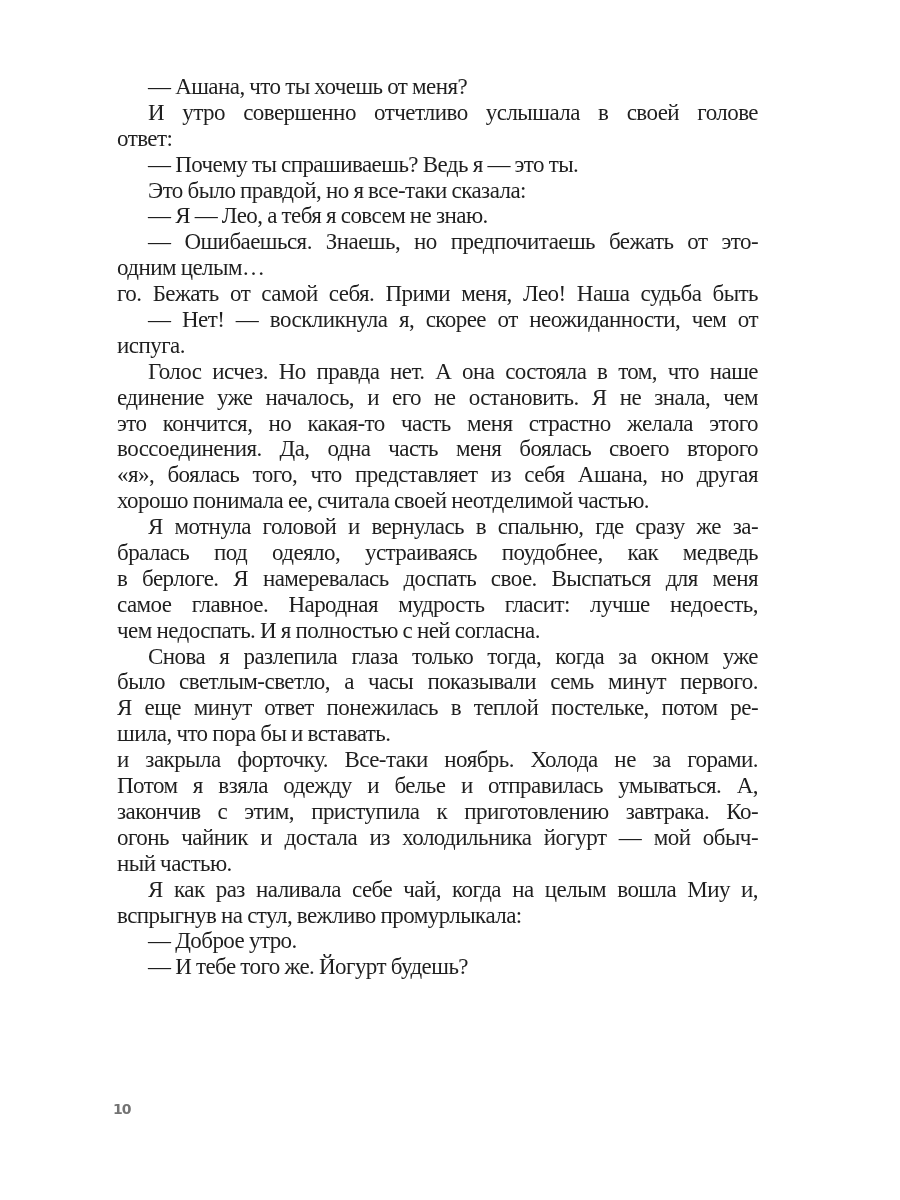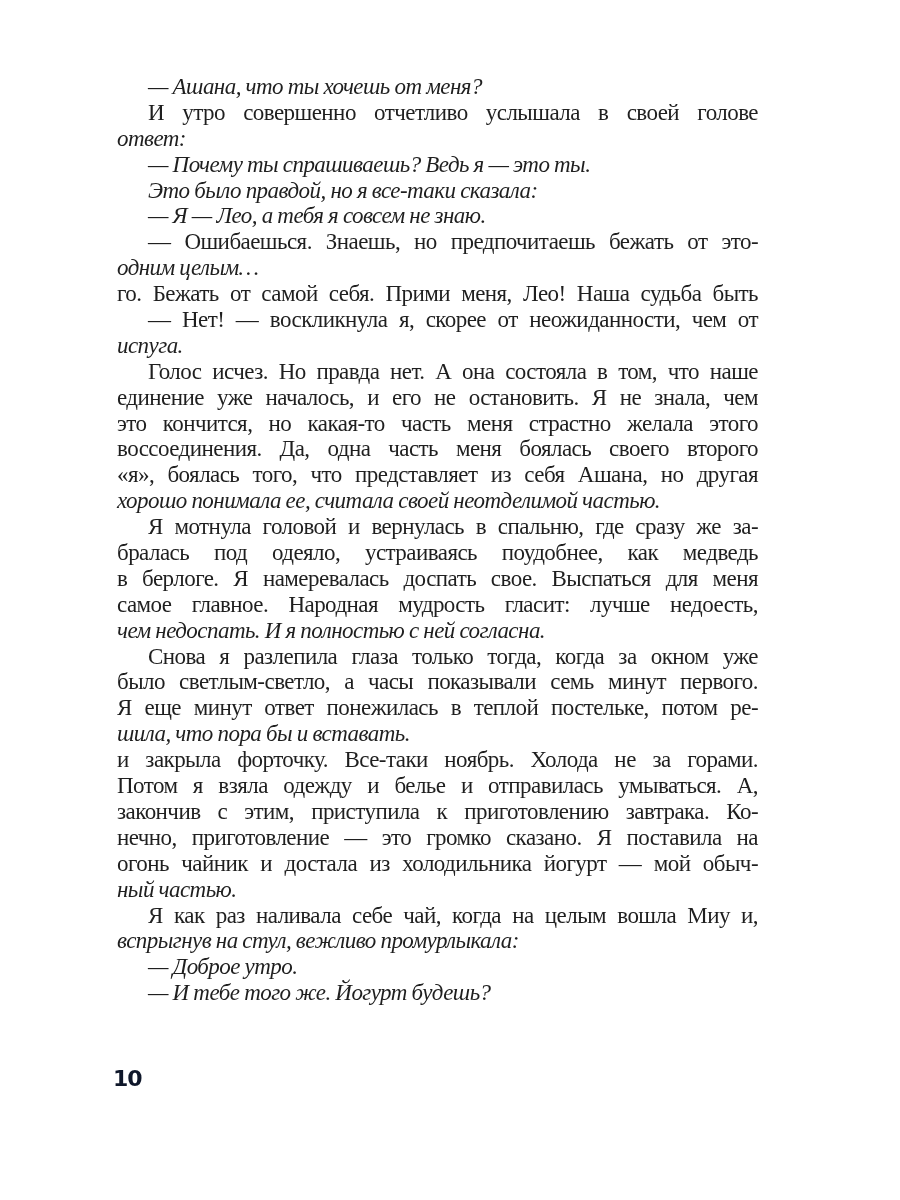--- a/index.html
+++ b/index.html
@@ -38,31 +38,30 @@
     white-space: nowrap;
     text-align: justify;
     text-align-last: justify;
     color: #1f1f1f;
   }
   .line.indent {
     padding-left: 31px;
   }
   .line.last {
     text-align-last: left;
-    font-style: italic;
   }
   .page-number {
     position: absolute;
     left: 113px;
-    top: 1066px;
+    top: 1101px;
     font-family: "DejaVu Sans", "Liberation Sans", sans-serif;
     font-weight: bold;
-    font-size: 22px;
+    font-size: 14px;
     letter-spacing: -1px;
-    color: #0f172a;
+    color: #737373;
   }
 </style>
 </head>
 <body>
 
 <div class="page">
   <div class="text-block">
     <span class="line indent last">— Ашана, что ты хочешь от меня?</span>
     <span class="line indent">И утро совершенно отчетливо услышала в своей голове</span>
     <span class="line last">ответ:</span>
@@ -85,21 +84,20 @@
     <span class="line">в берлоге. Я намеревалась доспать свое. Выспаться для меня</span>
     <span class="line">самое главное. Народная мудрость гласит: лучше недоесть,</span>
     <span class="line last">чем недоспать. И я полностью с ней согласна.</span>
     <span class="line indent">Снова я разлепила глаза только тогда, когда за окном уже</span>
     <span class="line">было светлым-светло, а часы показывали семь минут первого.</span>
     <span class="line">Я еще минут ответ понежилась в теплой постельке, потом ре-</span>
     <span class="line last">шила, что пора бы и вставать.</span>
     <span class="line">и закрыла форточку. Все-таки ноябрь. Холода не за горами.</span>
     <span class="line">Потом я взяла одежду и белье и отправилась умываться. А,</span>
     <span class="line">закончив с этим, приступила к приготовлению завтрака. Ко-</span>
-    <span class="line">нечно, приготовление — это громко сказано. Я поставила на</span>
     <span class="line">огонь чайник и достала из холодильника йогурт — мой обыч-</span>
     <span class="line last">ный частью.</span>
     <span class="line indent">Я как раз наливала себе чай, когда на целым вошла Миу и,</span>
     <span class="line last">вспрыгнув на стул, вежливо промурлыкала:</span>
     <span class="line indent last">— Доброе утро.</span>
     <span class="line indent last">— И тебе того же. Йогурт будешь?</span>
   </div>
 
   <div class="page-number">10</div>
 </div>

